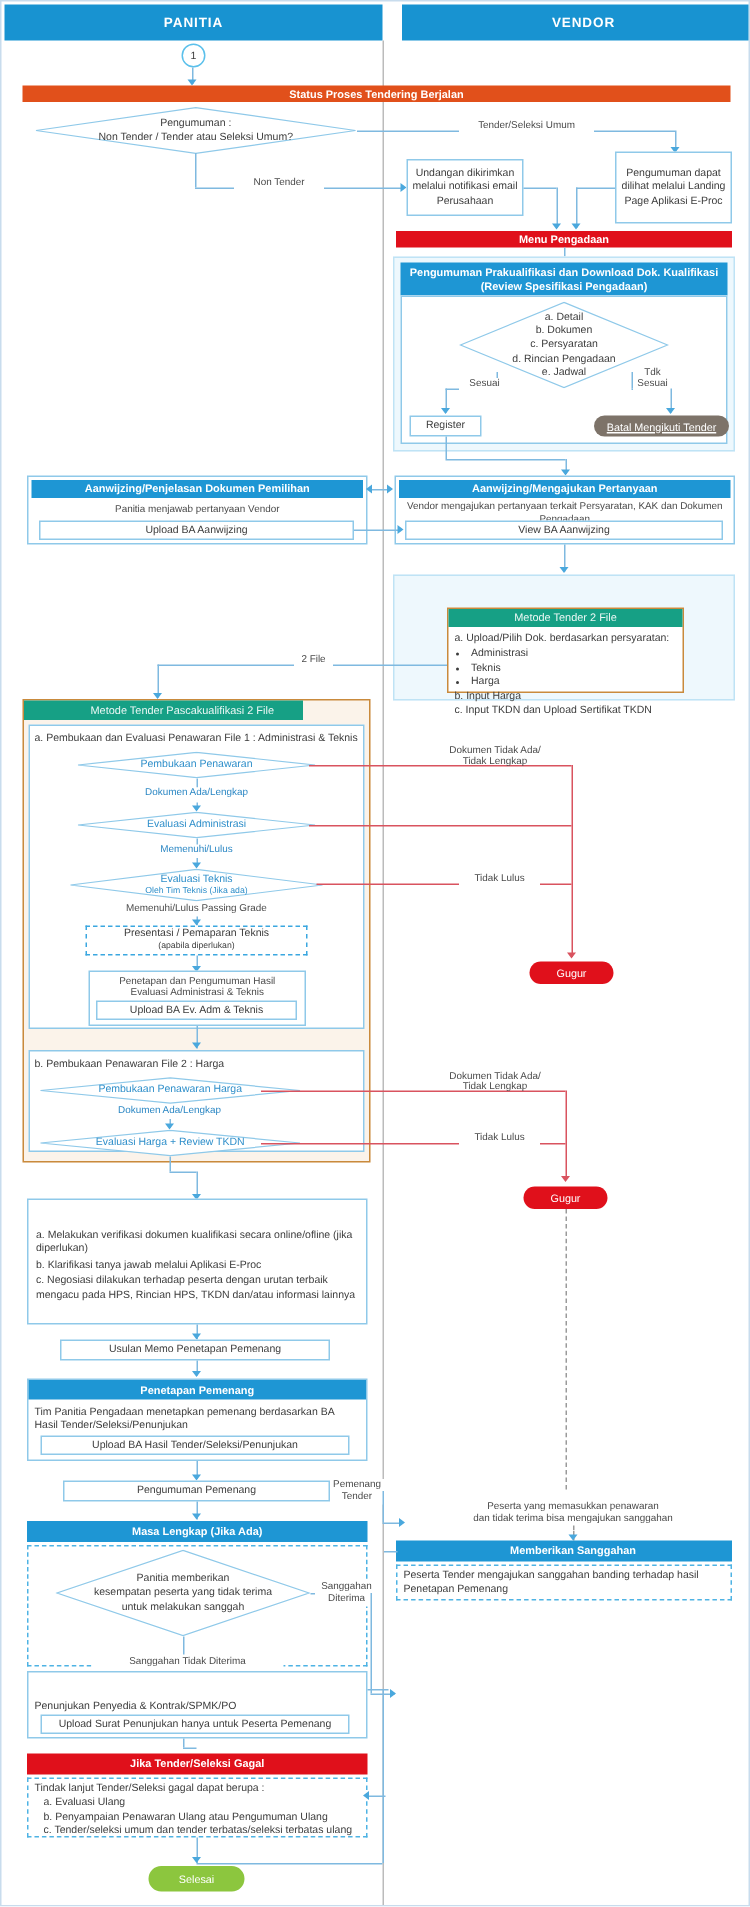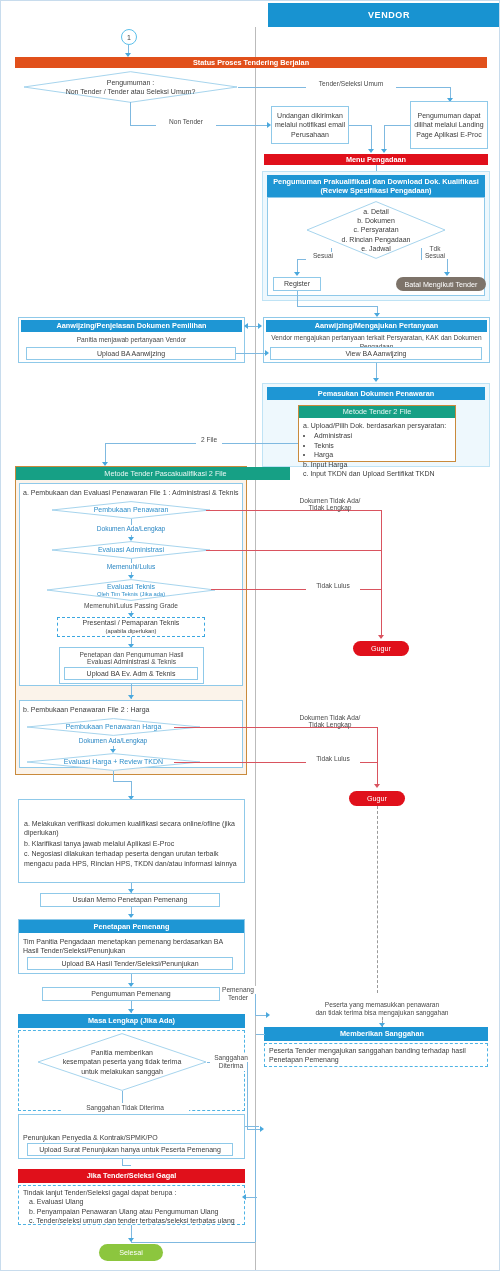--- a/index.html
+++ b/index.html
@@ -117,40 +117,41 @@
     text-align:center; font-size:7px; color:#3c3c3c; line-height:1.3;
     pointer-events:none;
   }
   .diamond-txt.blue { color:#2f8fca; }
 
   .pill {
     border-radius: 999px;
     display:flex; align-items:center; justify-content:center;
     color:#fff; font-size:7.2px; text-align:center;
   }
-  .pill-gray  { background:#7d7369; }
+  .pill-gray  { background:#7d7369;text-decoration:underline; }
   .pill-red   { background:#e0101b; }
   .pill-green { background:#8cc63e; }
 
   .circle-node {
     border-radius:50%;
     border:1.4px solid #5bc0eb;
     background:#fff;
     display:flex;align-items:center;justify-content:center;
     font-size:7px;color:#3c3c3c;
   }
   ul.bullets { margin:1px 0 0 0; padding-left: 11px; }
   ul.bullets li { margin:0; padding:0; }
   .tiny { font-size:5.8px; }
 </style>
 </head>
 <body>
 
 <div id="page">
 
+  <div class="lane-header" id="lane-h-left">PANITIA</div>
   <div class="lane-header" id="lane-h-right">VENDOR</div>
   <div id="lane-divider"></div>
 
   <div class="abs circle-node" style="left:120px;top:28px;width:16px;height:16px;">1</div>
   <div class="abs vline" style="left:127px;top:44px;height:11px;"></div>
   <div class="abs arrow-down" style="left:124px;top:52px;"></div>
 
   <div class="abs bar bar-orange" style="left:14px;top:56px;width:472px;height:11px;">Status Proses Tendering Berjalan</div>
 
   <div class="diamond-wrap" style="left:22px;top:70px;width:215px;height:32px;">
@@ -240,42 +241,41 @@
   <div class="abs hline" style="left:245px;top:325px;width:12px;"></div>
   <div class="abs arrow-left" style="left:243px;top:322px;"></div>
   <div class="abs arrow-right" style="left:257px;top:322px;"></div>
   <div class="abs hline" style="left:235px;top:352px;width:30px;"></div>
   <div class="abs arrow-right" style="left:264px;top:349px;"></div>
 
   <div class="abs vline" style="left:375px;top:362px;height:18px;"></div>
   <div class="abs arrow-down" style="left:372px;top:377px;"></div>
 
   <div class="abs panel" style="left:261px;top:382px;width:228px;height:84px;background:#eef8fd;border-color:#bfe3f5;"></div>
-  <div class="abs bar bar-blue" style="left:266px;top:386px;width:218px;height:13px;">Pemasukan Dokumen Penawaran</div>
 
   <div class="abs" style="left:297px;top:404px;width:158px;height:57px;border:1px solid #c98a3c;background:#fff;"></div>
   <div class="abs bar bar-green" style="left:298px;top:405px;width:156px;height:12px;color:#eaf7f4;font-weight:normal;">Metode Tender 2 File</div>
   <div class="abs boxtext" style="left:302px;top:420px;width:150px;">
     <div>a. Upload/Pilih Dok. berdasarkan persyaratan:</div>
     <ul class="bullets" id="pemasukan-bullets">
         <li>Administrasi</li>
         <li>Teknis</li>
         <li>Harga</li>
       </ul>
     <div>b. Input Harga</div>
     <div>c. Input TKDN dan Upload Sertifikat TKDN</div>
   </div>
 
   <div class="abs hline" style="left:104px;top:442px;width:193px;"></div>
   <div class="abs label" style="left:195px;top:435px;width:26px;">2 File</div>
   <div class="abs vline" style="left:104px;top:442px;height:22px;"></div>
   <div class="abs arrow-down" style="left:101px;top:461px;"></div>
 
   <div class="abs" style="left:14px;top:465px;width:232px;height:309px;background:#fbf3ea;border:1px solid #c98a3c;"></div>
-  <div class="abs bar bar-green" style="left:15px;top:466px;width:274px;height:13px;color:#eaf7f4;font-weight:normal;padding-left:25px;">Metode Tender Pascakualifikasi 2 File</div>
+  <div class="abs bar bar-green" style="left:15px;top:466px;width:186px;height:13px;color:#eaf7f4;font-weight:normal;padding-left:25px;">Metode Tender Pascakualifikasi 2 File</div>
 
   <div class="abs panel" style="left:18px;top:482px;width:224px;height:203px;background:#fff;"></div>
   <div class="abs boxtext" style="left:22px;top:487px;width:216px;">a. Pembukaan dan Evaluasi Penawaran File 1 : Administrasi &amp; Teknis</div>
 
   <div class="diamond-wrap" style="left:50px;top:500px;width:160px;height:18px;">
     <svg width="160" height="18" viewBox="0 0 160 18">
         <polygon points="80,0.6 159,9 80,17.4 1,9" fill="#ffffff" stroke="#8fc9e9" stroke-width="0.8"></polygon>
       </svg>
     <div class="diamond-txt blue">
         <span>Pembukaan Penawaran</span>

